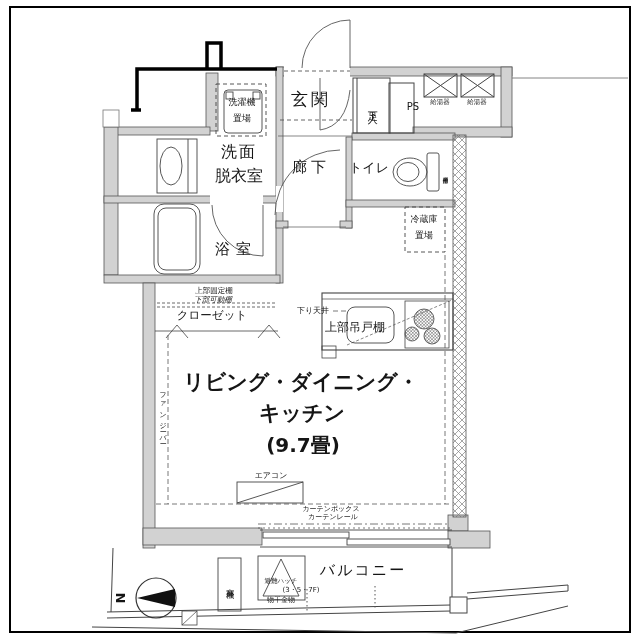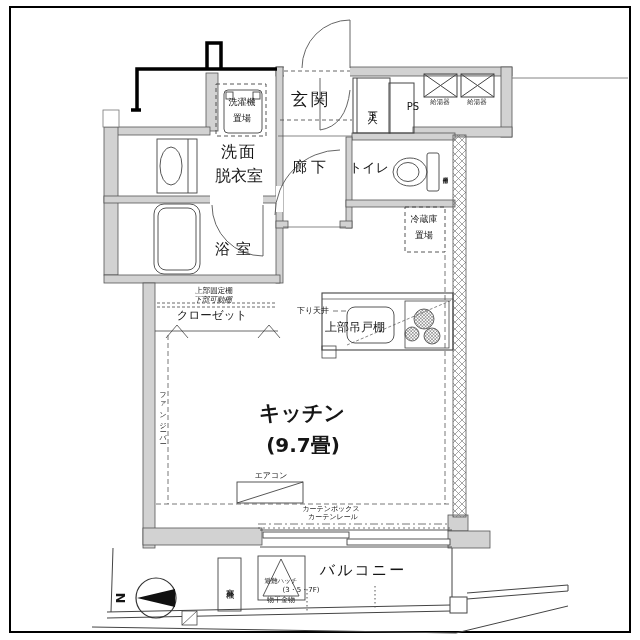--- a/index.html
+++ b/index.html
@@ -206,20 +206,21 @@
 <div class="lbl" style="left:369px;top:168px;font-size:13px;">トイレ</div>
 <div class="lbl v" style="left:445px;top:173px;font-size:5.5px;letter-spacing:0;">上部吊戸棚</div>
 <div class="lbl" style="left:424px;top:220px;font-size:9px;">冷蔵庫</div>
 <div class="lbl" style="left:424px;top:236px;font-size:9px;">置場</div>
 <div class="lbl" style="left:236px;top:250px;font-size:15px;letter-spacing:6px;">浴室</div>
 <div class="lbl" style="left:214px;top:291px;font-size:7.5px;">上部固定棚</div>
 <div class="lbl" style="left:213px;top:300px;font-size:7.5px;font-style:italic;">下部可動棚</div>
 <div class="lbl" style="left:212px;top:315px;font-size:11.5px;">クローゼット</div>
 <div class="lbl" style="left:313px;top:311px;font-size:8px;">下り天井</div>
 <div class="lbl" style="left:355px;top:311px;font-size:12px;margin-top:16px;">上部吊戸棚</div>
+<div class="lbl b" style="left:301px;top:382px;font-size:21px;">リビング・ダイニング・</div>
 <div class="lbl b" style="left:302px;top:413px;font-size:21px;">キッチン</div>
 <div class="lbl b" style="left:303px;top:445px;font-size:20px;">(9.7畳)</div>
 <div class="lbl v" style="left:162px;top:414px;font-size:7px;letter-spacing:2px;">ファンジーバー</div>
 <div class="lbl" style="left:271px;top:476px;font-size:8px;">エアコン</div>
 <div class="lbl" style="left:331px;top:510px;font-size:7px;">カーテンボックス</div>
 <div class="lbl" style="left:333px;top:518px;font-size:7px;text-align:center;">カーテンレール</div>
 <div class="lbl" style="left:363px;top:571px;font-size:15px;letter-spacing:2px;">バルコニー</div>
 <div class="lbl" style="left:281px;top:581px;font-size:6.5px;">避難ハッチ</div>
 <div class="lbl" style="left:281px;top:591px;font-size:7px;margin-left:20px;">(3・5・7F)</div>
 <div class="lbl" style="left:281px;top:601px;font-size:7px;">物干金物</div>

